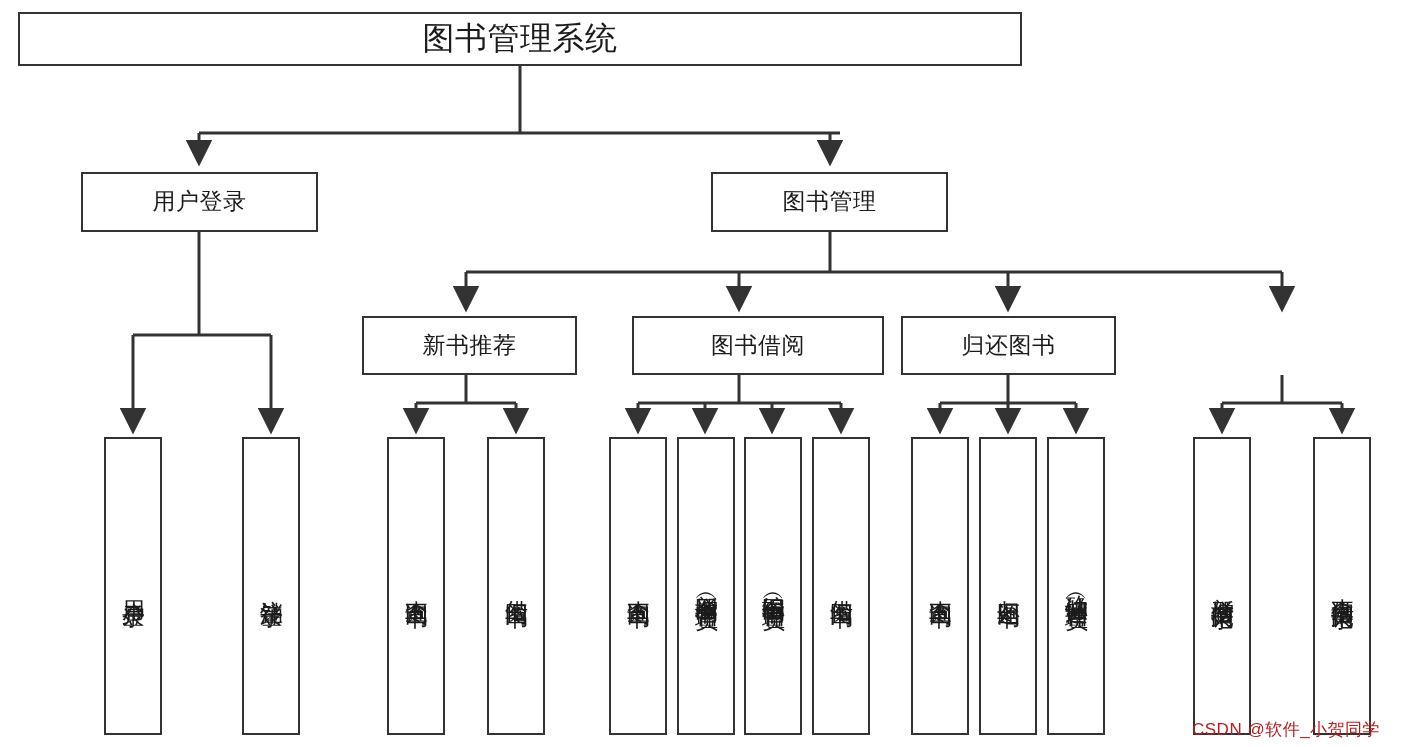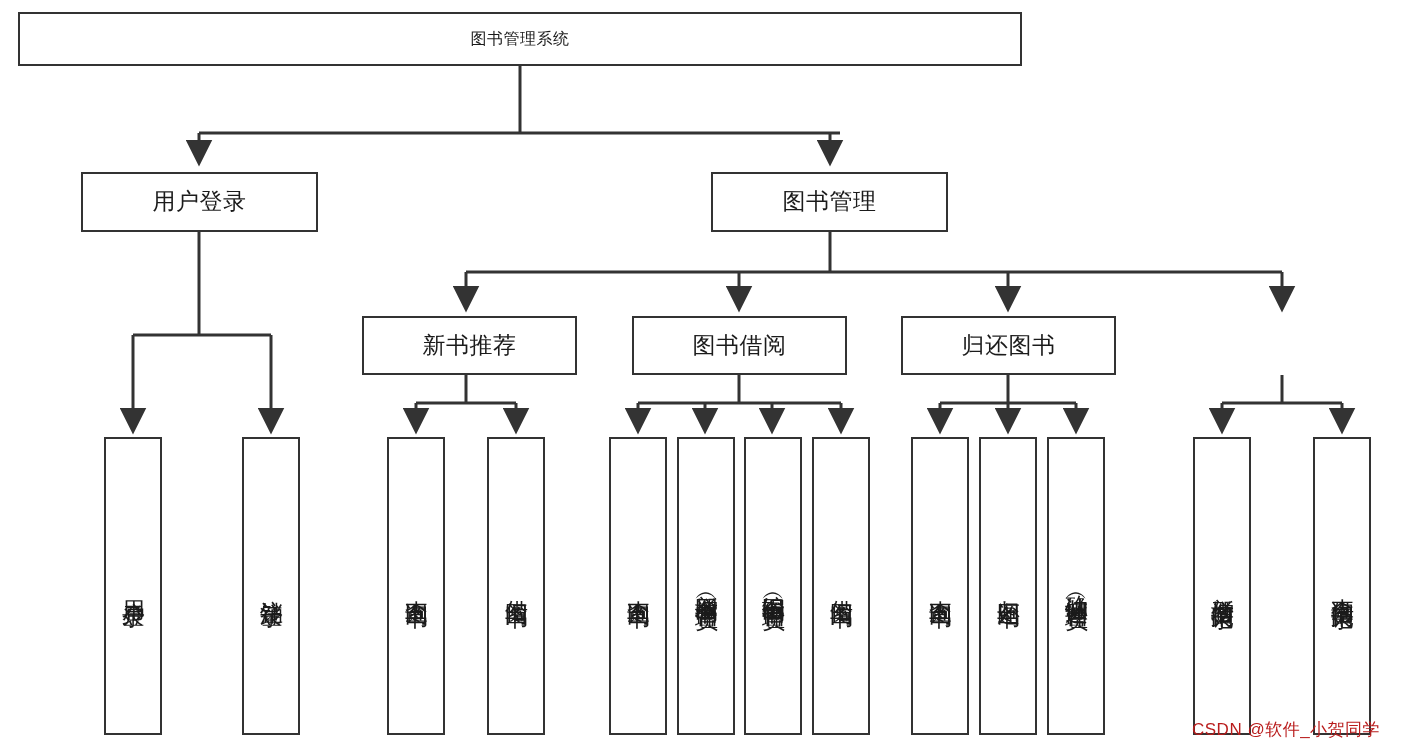--- a/index.html
+++ b/index.html
@@ -49,21 +49,21 @@
     padding: 6px 0;
   }
   .node.vert .lbl {
     writing-mode: vertical-rl;
     text-orientation: upright;
     white-space: normal;
     max-height: 100%;
     display: block;
   }
   .node.root {
-    font-size: 16px;
+    font-size: 32px;
   }
   .watermark {
     position: absolute;
     font-size: 17px;
     color: #b91c1c;
     white-space: nowrap;
     letter-spacing: 0.5px;
   }
 </style>
 </head>
@@ -128,21 +128,21 @@
   <div class="node horiz" style="left:81px; top:172px; width:237px; height:60px;">
     <span class="lbl">用户登录</span>
   </div>
   <div class="node horiz" style="left:711px; top:172px; width:237px; height:60px;">
     <span class="lbl">图书管理</span>
   </div>
 
   <div class="node horiz" style="left:362px; top:316px; width:215px; height:59px;">
     <span class="lbl">新书推荐</span>
   </div>
-  <div class="node horiz" style="left:632px; top:316px; width:215px; height:59px;">
+  <div class="node horiz" style="left:632px; top:316px; width:252px; height:59px;">
     <span class="lbl">图书借阅</span>
   </div>
   <div class="node horiz" style="left:901px; top:316px; width:215px; height:59px;">
     <span class="lbl">归还图书</span>
   </div>
 
   <div class="node vert" style="left:104px; top:437px; width:58px; height:298px;">
     <span class="lbl">用户登录</span>
   </div>
   <div class="node vert" style="left:242px; top:437px; width:58px; height:298px;">

